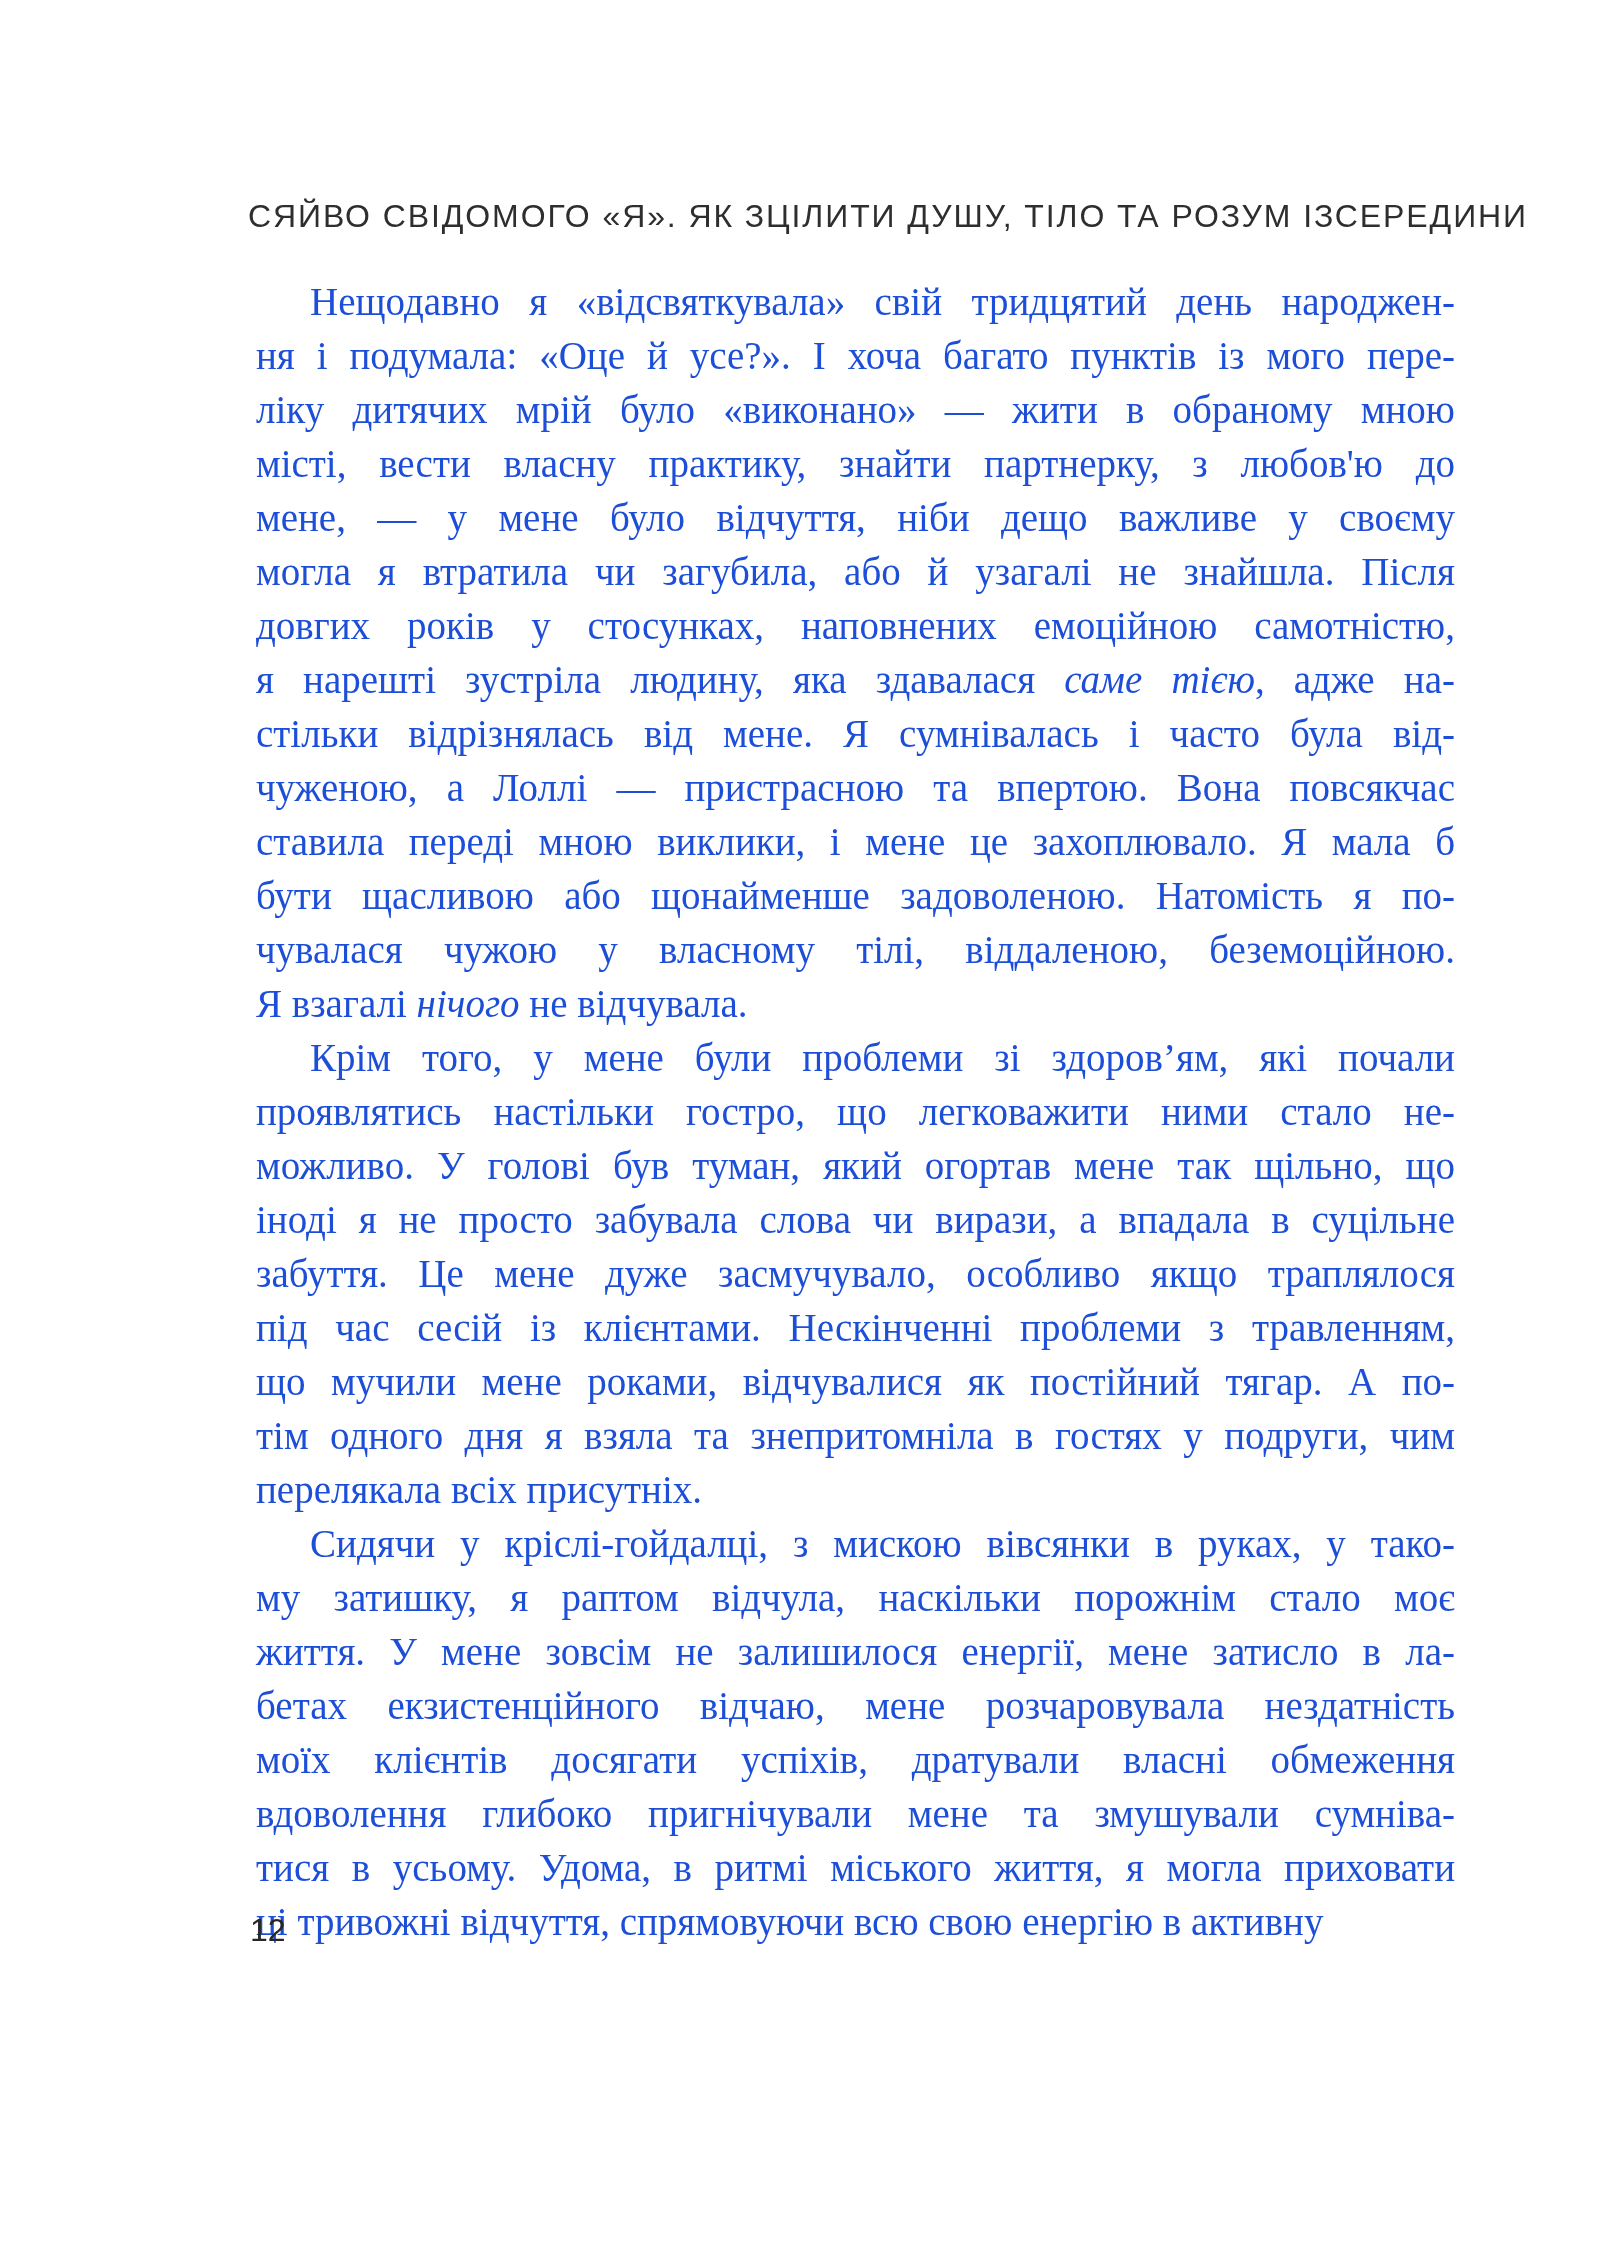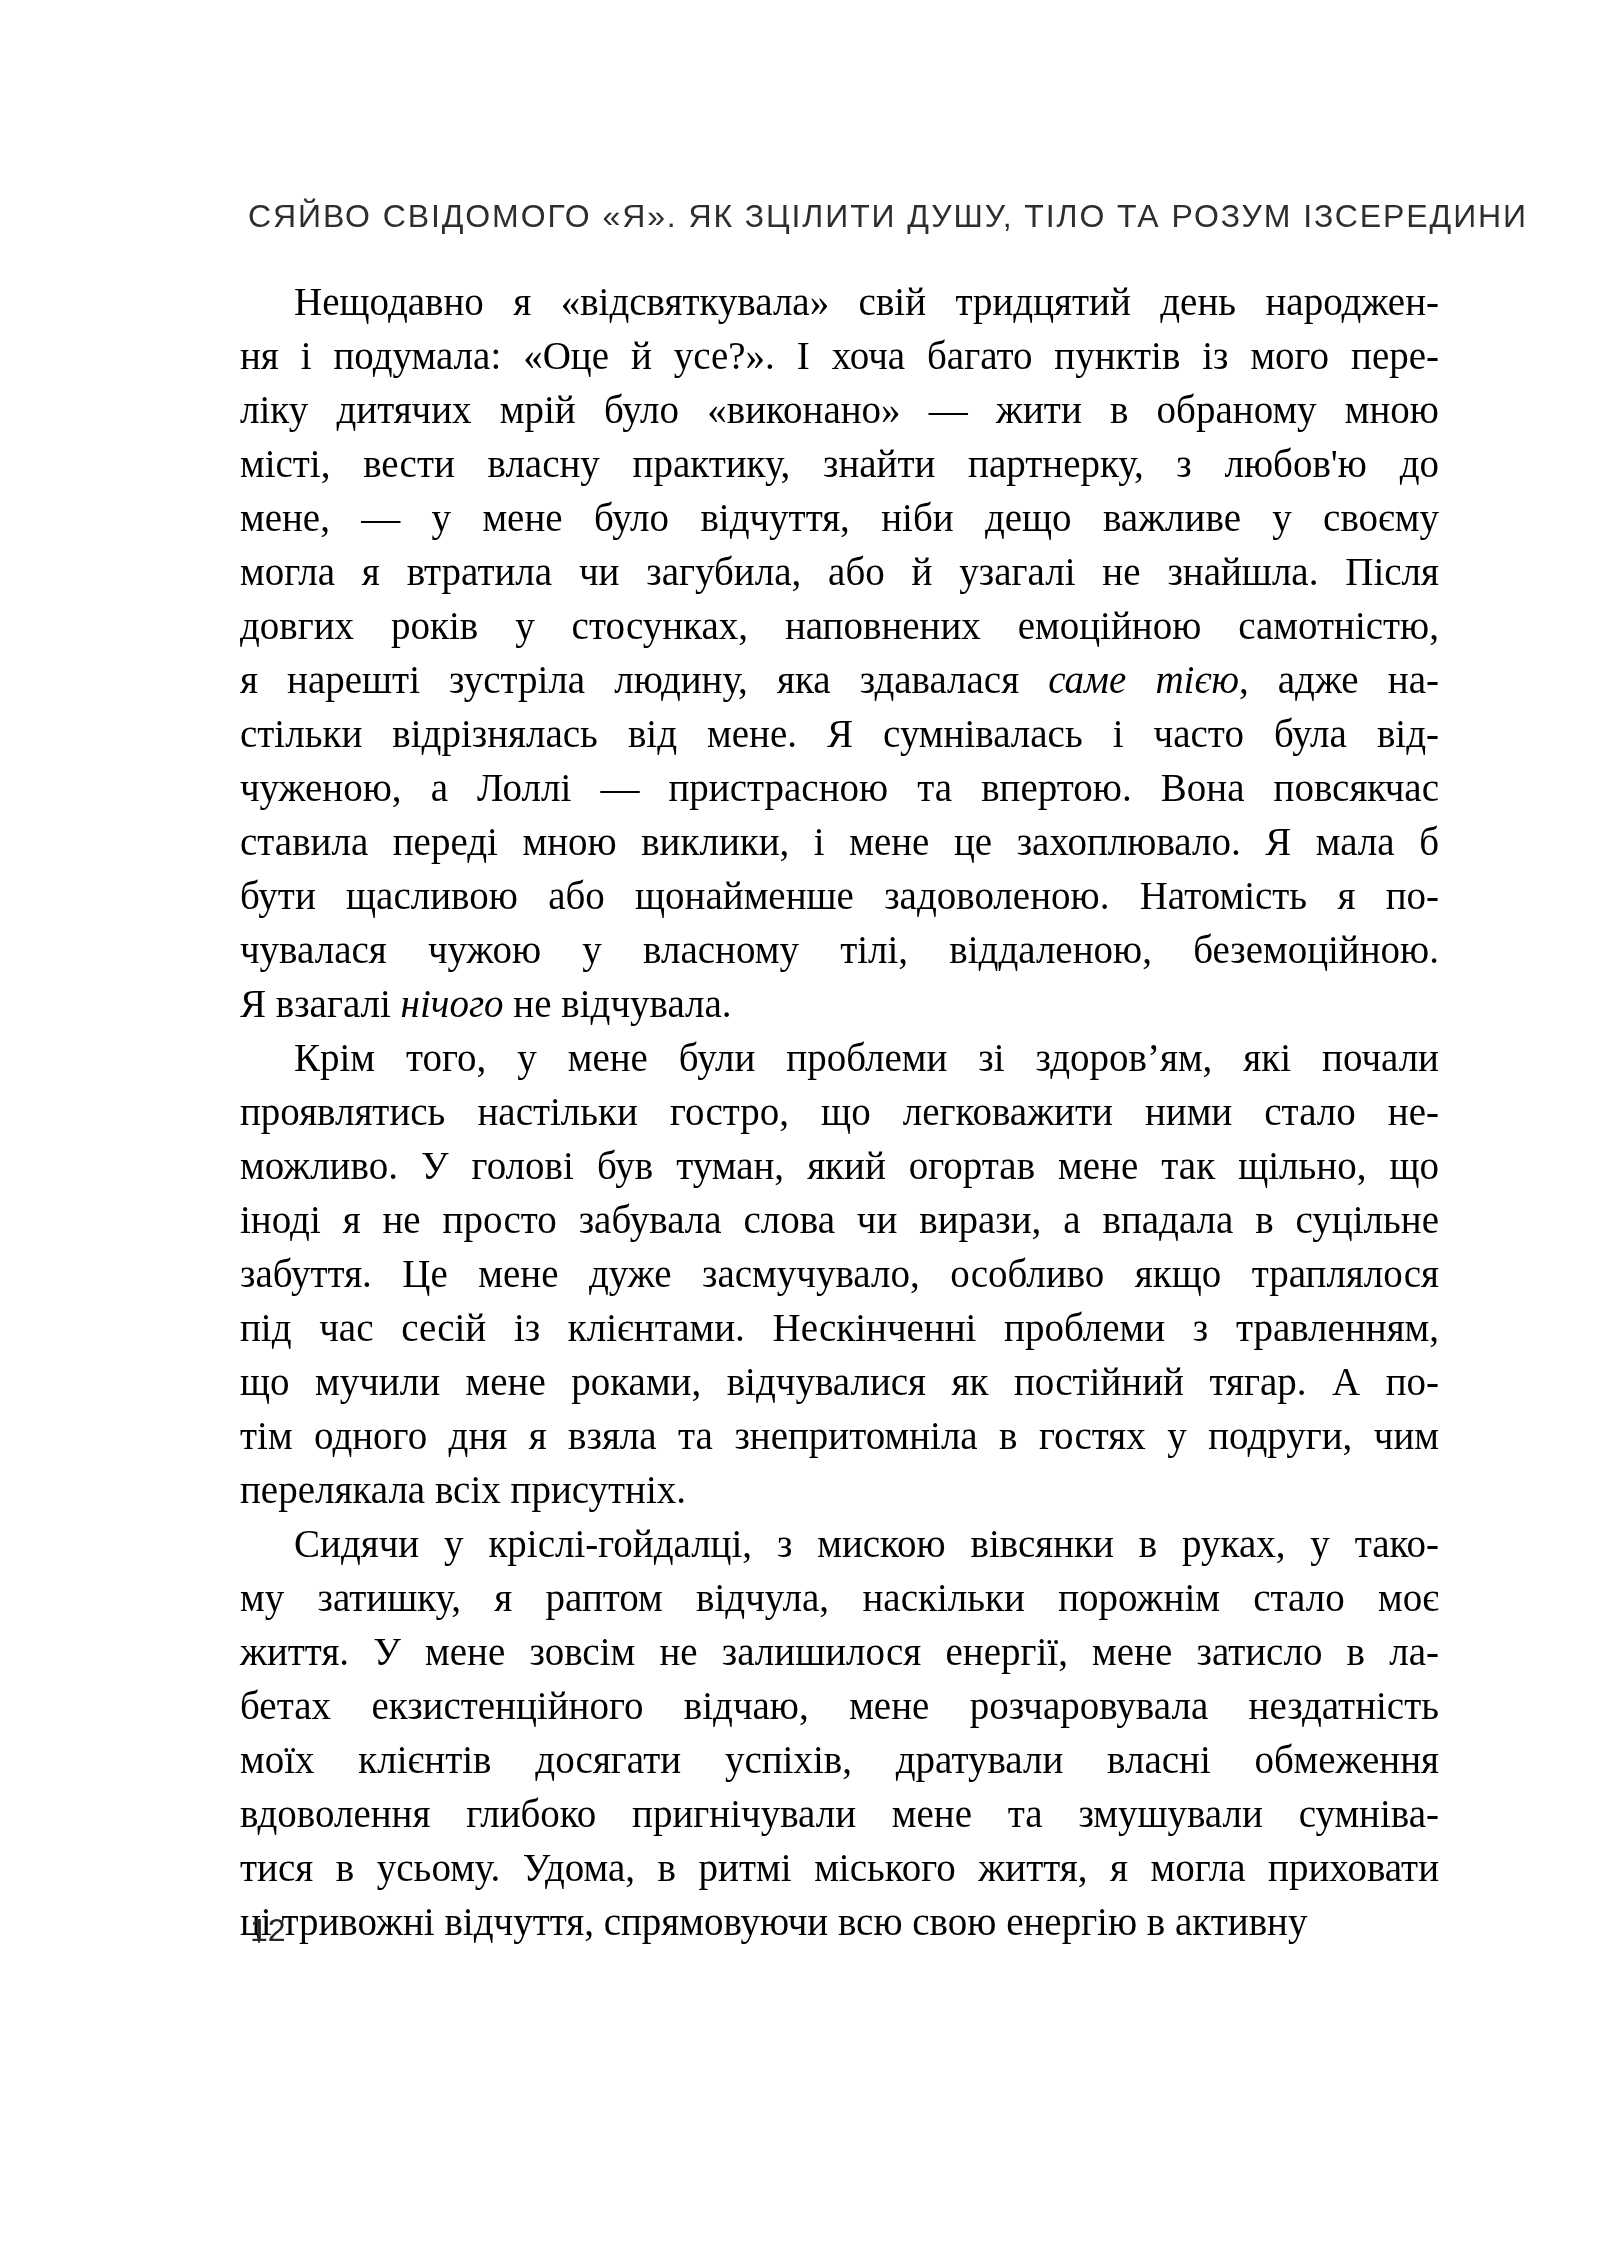--- a/index.html
+++ b/index.html
@@ -22,27 +22,27 @@
     font-family: "Liberation Sans", sans-serif;
     font-size: 32px;
     font-weight: 400;
     letter-spacing: 1.9px;
     color: #2e2e2e;
     white-space: nowrap;
     font-stretch: condensed;
   }
   .body-text {
     position: absolute;
-    left: 240px;
+    left: 256px;
     top: 275px;
     width: 1199px;
     font-family: "Liberation Serif", serif;
     font-size: 39px;
     line-height: 54px;
-    color: #000000;
+    color: #1d4ed8;
   }
   .paragraph {
     margin: 0;
   }
   .line {
     text-align: justify;
     text-align-last: justify;
   }
   .line.first {
     padding-left: 54px;

